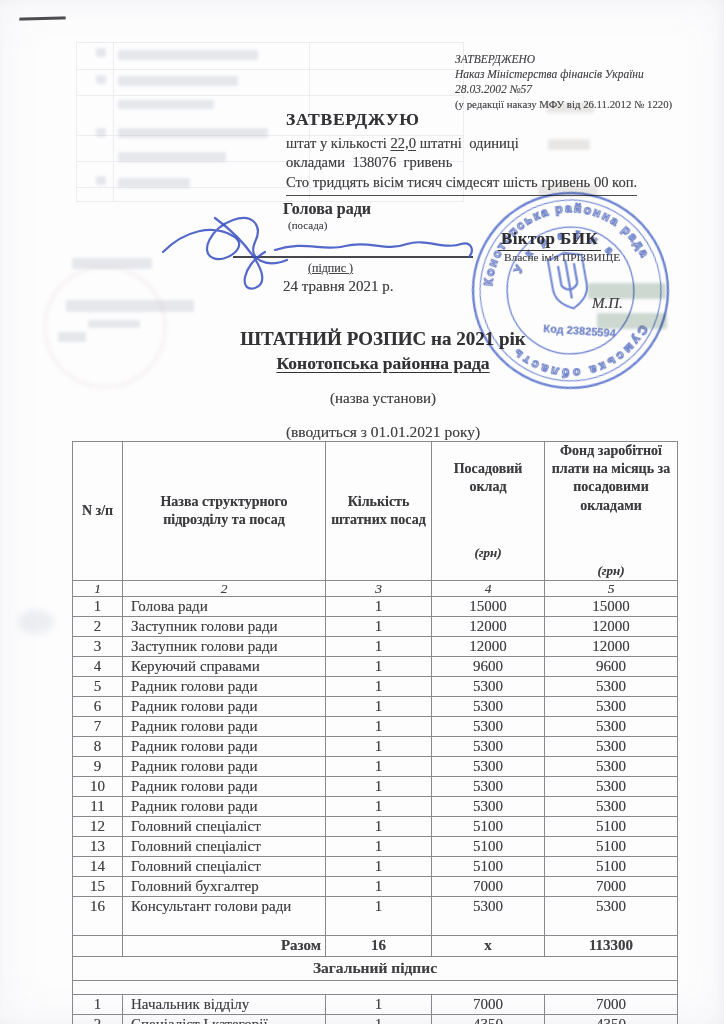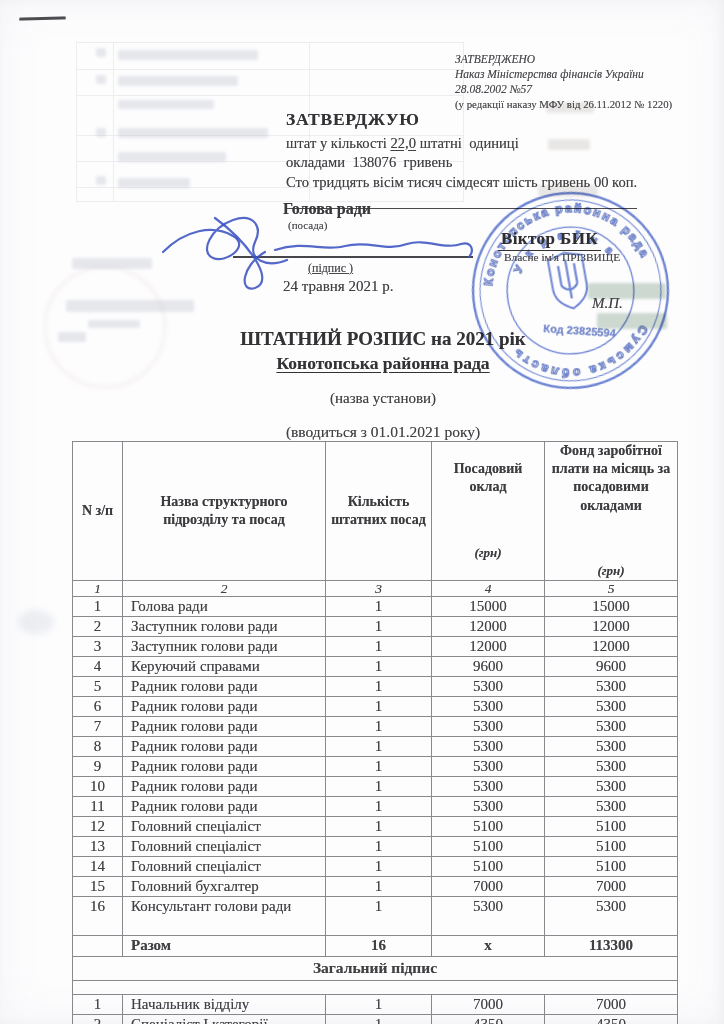--- a/index.html
+++ b/index.html
@@ -23,21 +23,21 @@
 
   
   .approved { left:455px; top:52px; width:262px; font-size:11.5px; line-height:15px; font-style:italic; color:#4a4a4e;}
   .approved .plain { font-style:normal; font-size:10.8px; }
 
   
   .approval { left:286px; top:110px; width:360px; font-size:14.6px; line-height:19.6px; }
   .approval h2 { margin:0 0 4px 0; font-size:17.5px; letter-spacing:.8px; color:#333336; }
   .keep-sp { white-space:pre-wrap; }
   .u { text-decoration:underline; text-underline-offset:2px; }
-  .words { display:inline-block; border-bottom:1.4px solid #4a4a4e; padding-bottom:16px; }
+  .words { display:inline-block; border-bottom:1.4px solid #4a4a4e; padding-bottom:3px; }
 
   .position-title { left:283px; top:200px; font-size:16px; font-weight:bold; color:#38383b; }
   .position-caption { left:288px; top:219px; font-size:11px; color:#4a4a4e; }
   .sig-line { left:233px; top:256px; width:240px; height:1.6px; background:#47474b; }
   .sig-caption { left:308px; top:261px; font-size:12px; color:#4a4a4e;text-decoration:underline; }
   .approver-name { left:498px; top:229px; font-size:17px; font-weight:bold; letter-spacing:.4px;
                    color:#2f2f33; border-bottom:1.7px solid #333; padding:0 3px 1px 3px; z-index:6;}
   .name-caption { left:504px; top:251px; font-size:11.4px; color:#4a4a4e; z-index:6;}
   .doc-date { left:283px; top:278px; font-size:15px; }
   .seal-mark { left:592px; top:295px; font-size:15px; font-style:italic; z-index:6; }
@@ -64,21 +64,21 @@
                 border-collapse:collapse; table-layout:fixed; }
   table.staff th, table.staff td { border:1px solid #89898d; padding:0 4px; overflow:hidden; }
   table.staff thead tr { height:88px; }
   table.staff th { font-size:14px; font-weight:bold; text-align:center; vertical-align:middle; line-height:1.3; color:#3c3c3f; }
   table.staff th .unit { font-style:italic; font-size:13px;margin-top:48px; }
   .index-row td { height:15px; font-size:13.5px; font-style:italic; text-align:center; line-height:15px; }
   .data-row td { height:19px; font-size:15px; text-align:center; line-height:19px; }
   .data-row td.name-cell { text-align:left; padding-left:8px; }
   .row-tall td { height:38px; vertical-align:top; line-height:19px; }
   .total-row td { height:20px; font-size:15px; font-weight:bold; text-align:center; }
-  .total-row td.name-cell { text-align:left; padding-left:8px; }
+  .total-row td.name-cell { text-align:right; padding-left:8px; }
   .section-row td { height:23px; font-size:15.5px; font-weight:bold; text-align:center; }
   .blank-row td { height:13px; }
 
   
   .ghost { position:absolute; background:#c6c9d3; opacity:.42; filter:blur(1.6px); border-radius:2px; }
   .ghost-green { background:#9db4a4; opacity:.5; }
   .ghost-tan { background:#c9c5bd; opacity:.38; }
   .ghost-table { position:absolute; left:76px; top:42px; width:386px; height:158px;
                  border:1px solid #e9eaee; opacity:.8; }
   .ghost-table .gline { position:absolute; left:0; width:100%; height:1px; background:#e9eaee; }
@@ -122,21 +122,21 @@
   <div class="ghost" style="left:58px;top:332px;width:28px;height:10px"></div>
   <div class="ghost ghost-green" style="left:588px;top:283px;width:78px;height:16px"></div>
   <div class="ghost ghost-green" style="left:597px;top:313px;width:70px;height:16px"></div>
   <div class="smudge"></div>
 
   <div class="abs staple"></div>
 
   <div class="abs approved">
     <div>ЗАТВЕРДЖЕНО</div>
     <div>Наказ Міністерства фінансів України</div>
-    <div>28.08.2002 №57</div>
+    <div>28.03.2002 №57</div>
     <div class="plain">(у редакції наказу МФУ від 26.11.2012 № 1220)</div>
   </div>
 
   <div class="abs approval">
     <h2>ЗАТВЕРДЖУЮ</h2>
     <div class="keep-sp"><span>штат у кількості </span><span class="u">22,0</span><span> штатні  одиниці</span></div>
     <div class="keep-sp"><span>окладами  </span><span>138076</span><span>  гривень</span></div>
     <div><span class="words">Сто тридцять вісім тисяч сімдесят шість гривень 00 коп.</span></div>
   </div>
 

